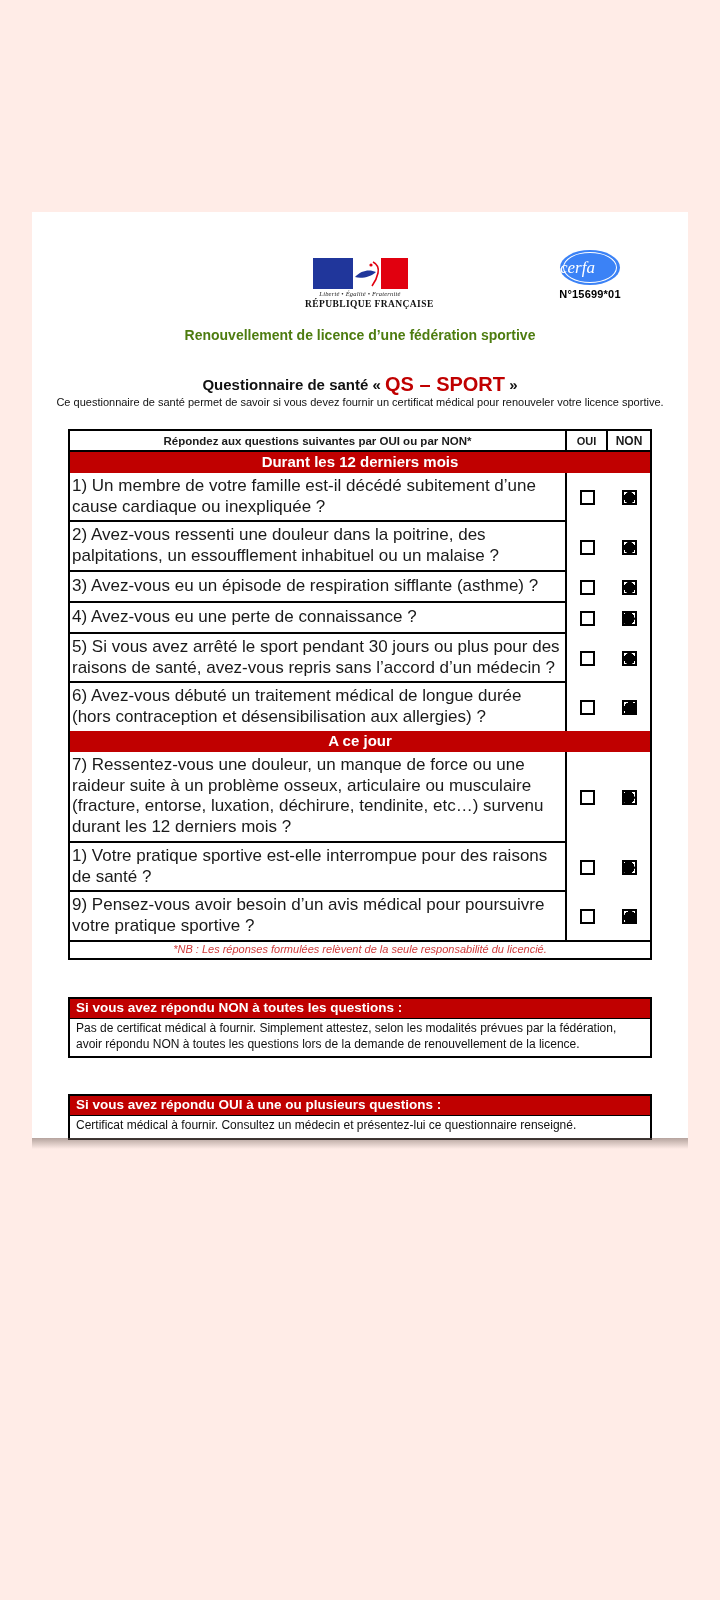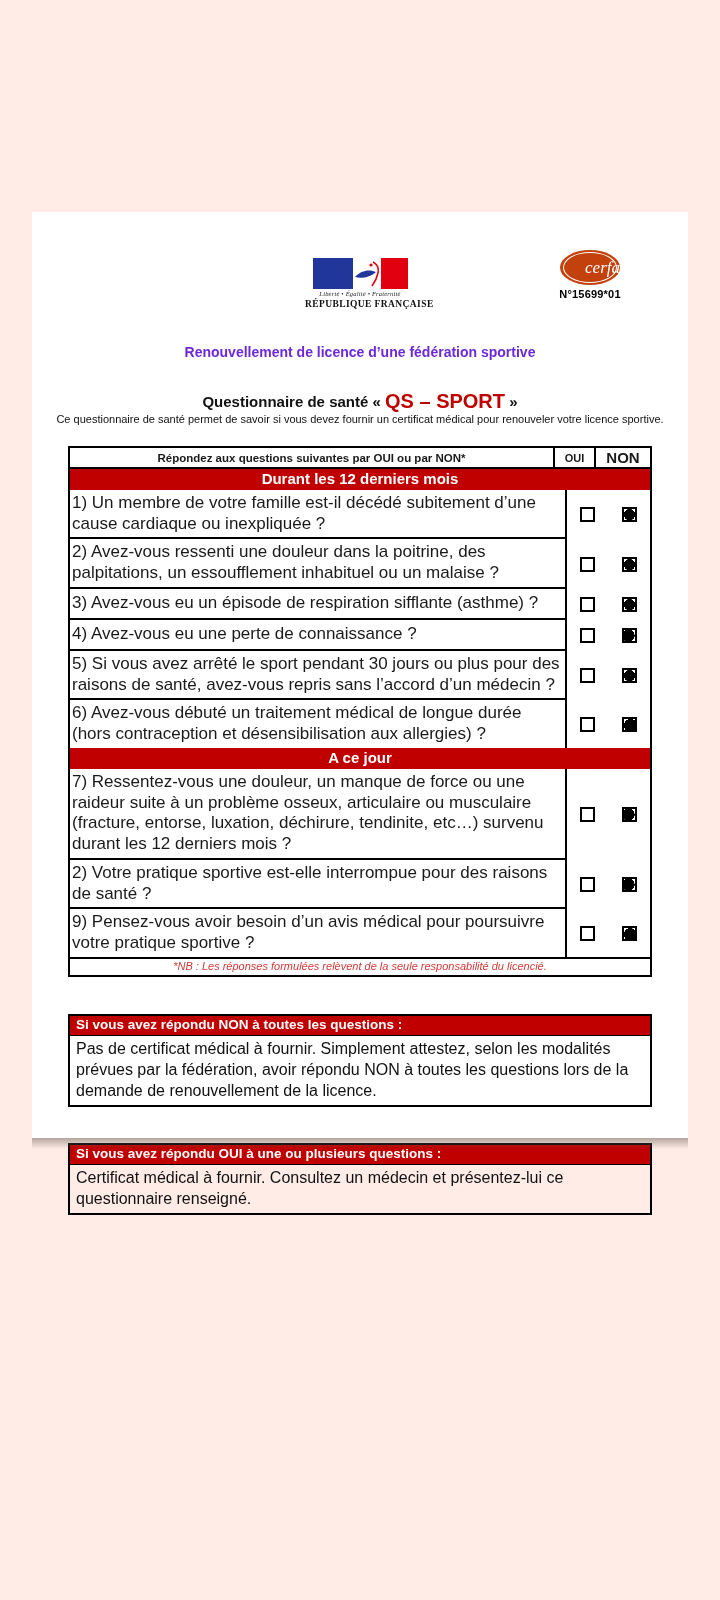--- a/index.html
+++ b/index.html
@@ -10,38 +10,38 @@
       background:linear-gradient(to bottom, rgba(120,104,98,.55), rgba(120,104,98,0));}
 
   
   .logo-row{position:relative;height:100px}
   .marianne{position:absolute;left:50%;transform:translateX(-50%);top:46px;text-align:center;width:110px}
   .flag{display:block;margin:0 auto}
   .motto{font:italic 6.5px/1.5 "Liberation Serif",serif;letter-spacing:.2px;color:#222;white-space:nowrap}
   .country{font-family:"Liberation Serif",serif;font-weight:bold;font-size:9.5px;
            letter-spacing:.4px;color:#111;white-space:nowrap}
   .cerfa-block{position:absolute;top:38px;right:58px;width:80px;text-align:center}
-  .cerfa-oval{width:60px;height:35px;background:#c2410c;border-radius:50%;margin:0 auto;
-              position:relative;display:flex;align-items:center;justify-content:flex-end}
+  .cerfa-oval{width:60px;height:35px;background:#3b82f6;border-radius:50%;margin:0 auto;
+              position:relative;display:flex;align-items:center;justify-content:flex-start}
   .cerfa-oval::before{content:"";position:absolute;inset:2px 3px;border:1px solid #fff;border-radius:50%}
   .cerfa-text{color:#fff;font:italic 17px/1 "Liberation Serif",serif;position:relative}
   .cerfa-num{font-weight:bold;font-size:11px;margin-top:3px;letter-spacing:.2px;color:#000}
 
   
-  .title{margin-top:32px;text-align:center;font-size:14px;font-weight:bold;color:#6d28d9}
+  .title{margin-top:15px;text-align:center;font-size:14px;font-weight:bold;color:#4d7c0f}
   .subtitle{margin-top:30px;text-align:center;font-size:15px;font-weight:bold;color:#111}
   .subtitle .hl{color:var(--accent-red,#c00000);font-size:20px;vertical-align:-1px}
   .intro{text-align:center;font-size:11px;color:#111;white-space:nowrap}
 
   
   .qtable{width:580px;margin:21px auto 0;border:2px solid #000}
   .thead{display:flex;border-bottom:2px solid #000;height:19px;align-items:center}
   .th-q{flex:1;text-align:center;font-weight:bold;font-size:11.5px;border-right:2px solid #000;align-self:stretch;display:flex;align-items:center;justify-content:center}
   .th-oui{width:39px;text-align:center;font-weight:bold;font-size:11px;border-right:2px solid #000;align-self:stretch;display:flex;align-items:center;justify-content:center}
-  .th-non{width:54px;text-align:left;font-weight:bold;font-size:15px;align-self:stretch;display:flex;align-items:center;justify-content:center}
+  .th-non{width:42px;text-align:left;font-weight:bold;font-size:12px;align-self:stretch;display:flex;align-items:center;justify-content:center}
   .band{background:var(--accent-red,#c00000);color:#fff;font-weight:bold;font-size:15px;
         text-align:center;padding:1px 0 3px}
   .qrow{display:flex;align-items:stretch}
   .qcell{flex:1;border-right:2px solid #000;padding:3px 2px;font-size:17px;line-height:1.22;
          display:flex;align-items:center}
   .rows .qrow:not(:last-child) .qcell{border-bottom:2px solid #000}
   .cbzone{width:83px;display:flex;align-items:center}
   .half{flex:1;display:flex;justify-content:center}
   .box{width:11px;height:11px;border:2.5px solid #000;background:#fff;display:inline-block;cursor:pointer}
   .box.checked{background:radial-gradient(circle at var(--cx,50%) var(--cy,52%), #000 70%, #fff 72%)}
@@ -57,21 +57,21 @@
   .sec1 .qrow:nth-child(3) .checked{--cx:56%;--cy:58%}
   .nbrow{border-top:2px solid #000;color:var(--note-red,#cf3a3a);font-style:italic;
          font-size:11px;text-align:center;padding:1px 0 3px}
 
   
   .result{width:580px;margin:12px auto;border:2px solid #000}
   .result.first{margin-top:37px}
   .result.second{margin-top:36px}
   .rtitle{background:var(--accent-red,#c00000);color:#fff;font-weight:bold;font-size:13.5px;
           padding:1px 6px 3px;border-bottom:1px solid #000}
-  .rbody{font-size:16px;line-height:1.32;padding:2px 6px 4px;color:#111}
+  .rbody{font-size:12px;line-height:1.32;padding:2px 6px 4px;color:#111}
 </style>
 </head>
 <body>
 
 <div class="screen" style="--page-bg: #ffece7; --accent-red: #c00000; --note-red: #cf3a3a; --flag-blue: #20369b; --flag-red: #e1000f;">
   <div class="doc">
 
     <div class="logo-row">
       <div class="marianne">
         <svg class="flag" width="95" height="31" viewBox="0 0 95 31">
@@ -185,21 +185,21 @@
                 <div class="cbzone">
                   <span class="half">
                     <span class="box"></span>
                   </span>
                   <span class="half">
                     <span class="box checked"></span>
                   </span>
                 </div>
               </div>
               <div class="qrow">
-                <div class="qcell">2) Votre pratique sportive est-elle interrompue pour des raisons de santé ?</div>
+                <div class="qcell">1) Votre pratique sportive est-elle interrompue pour des raisons de santé ?</div>
                 <div class="cbzone">
                   <span class="half">
                     <span class="box"></span>
                   </span>
                   <span class="half">
                     <span class="box checked"></span>
                   </span>
                 </div>
               </div>
               <div class="qrow">

